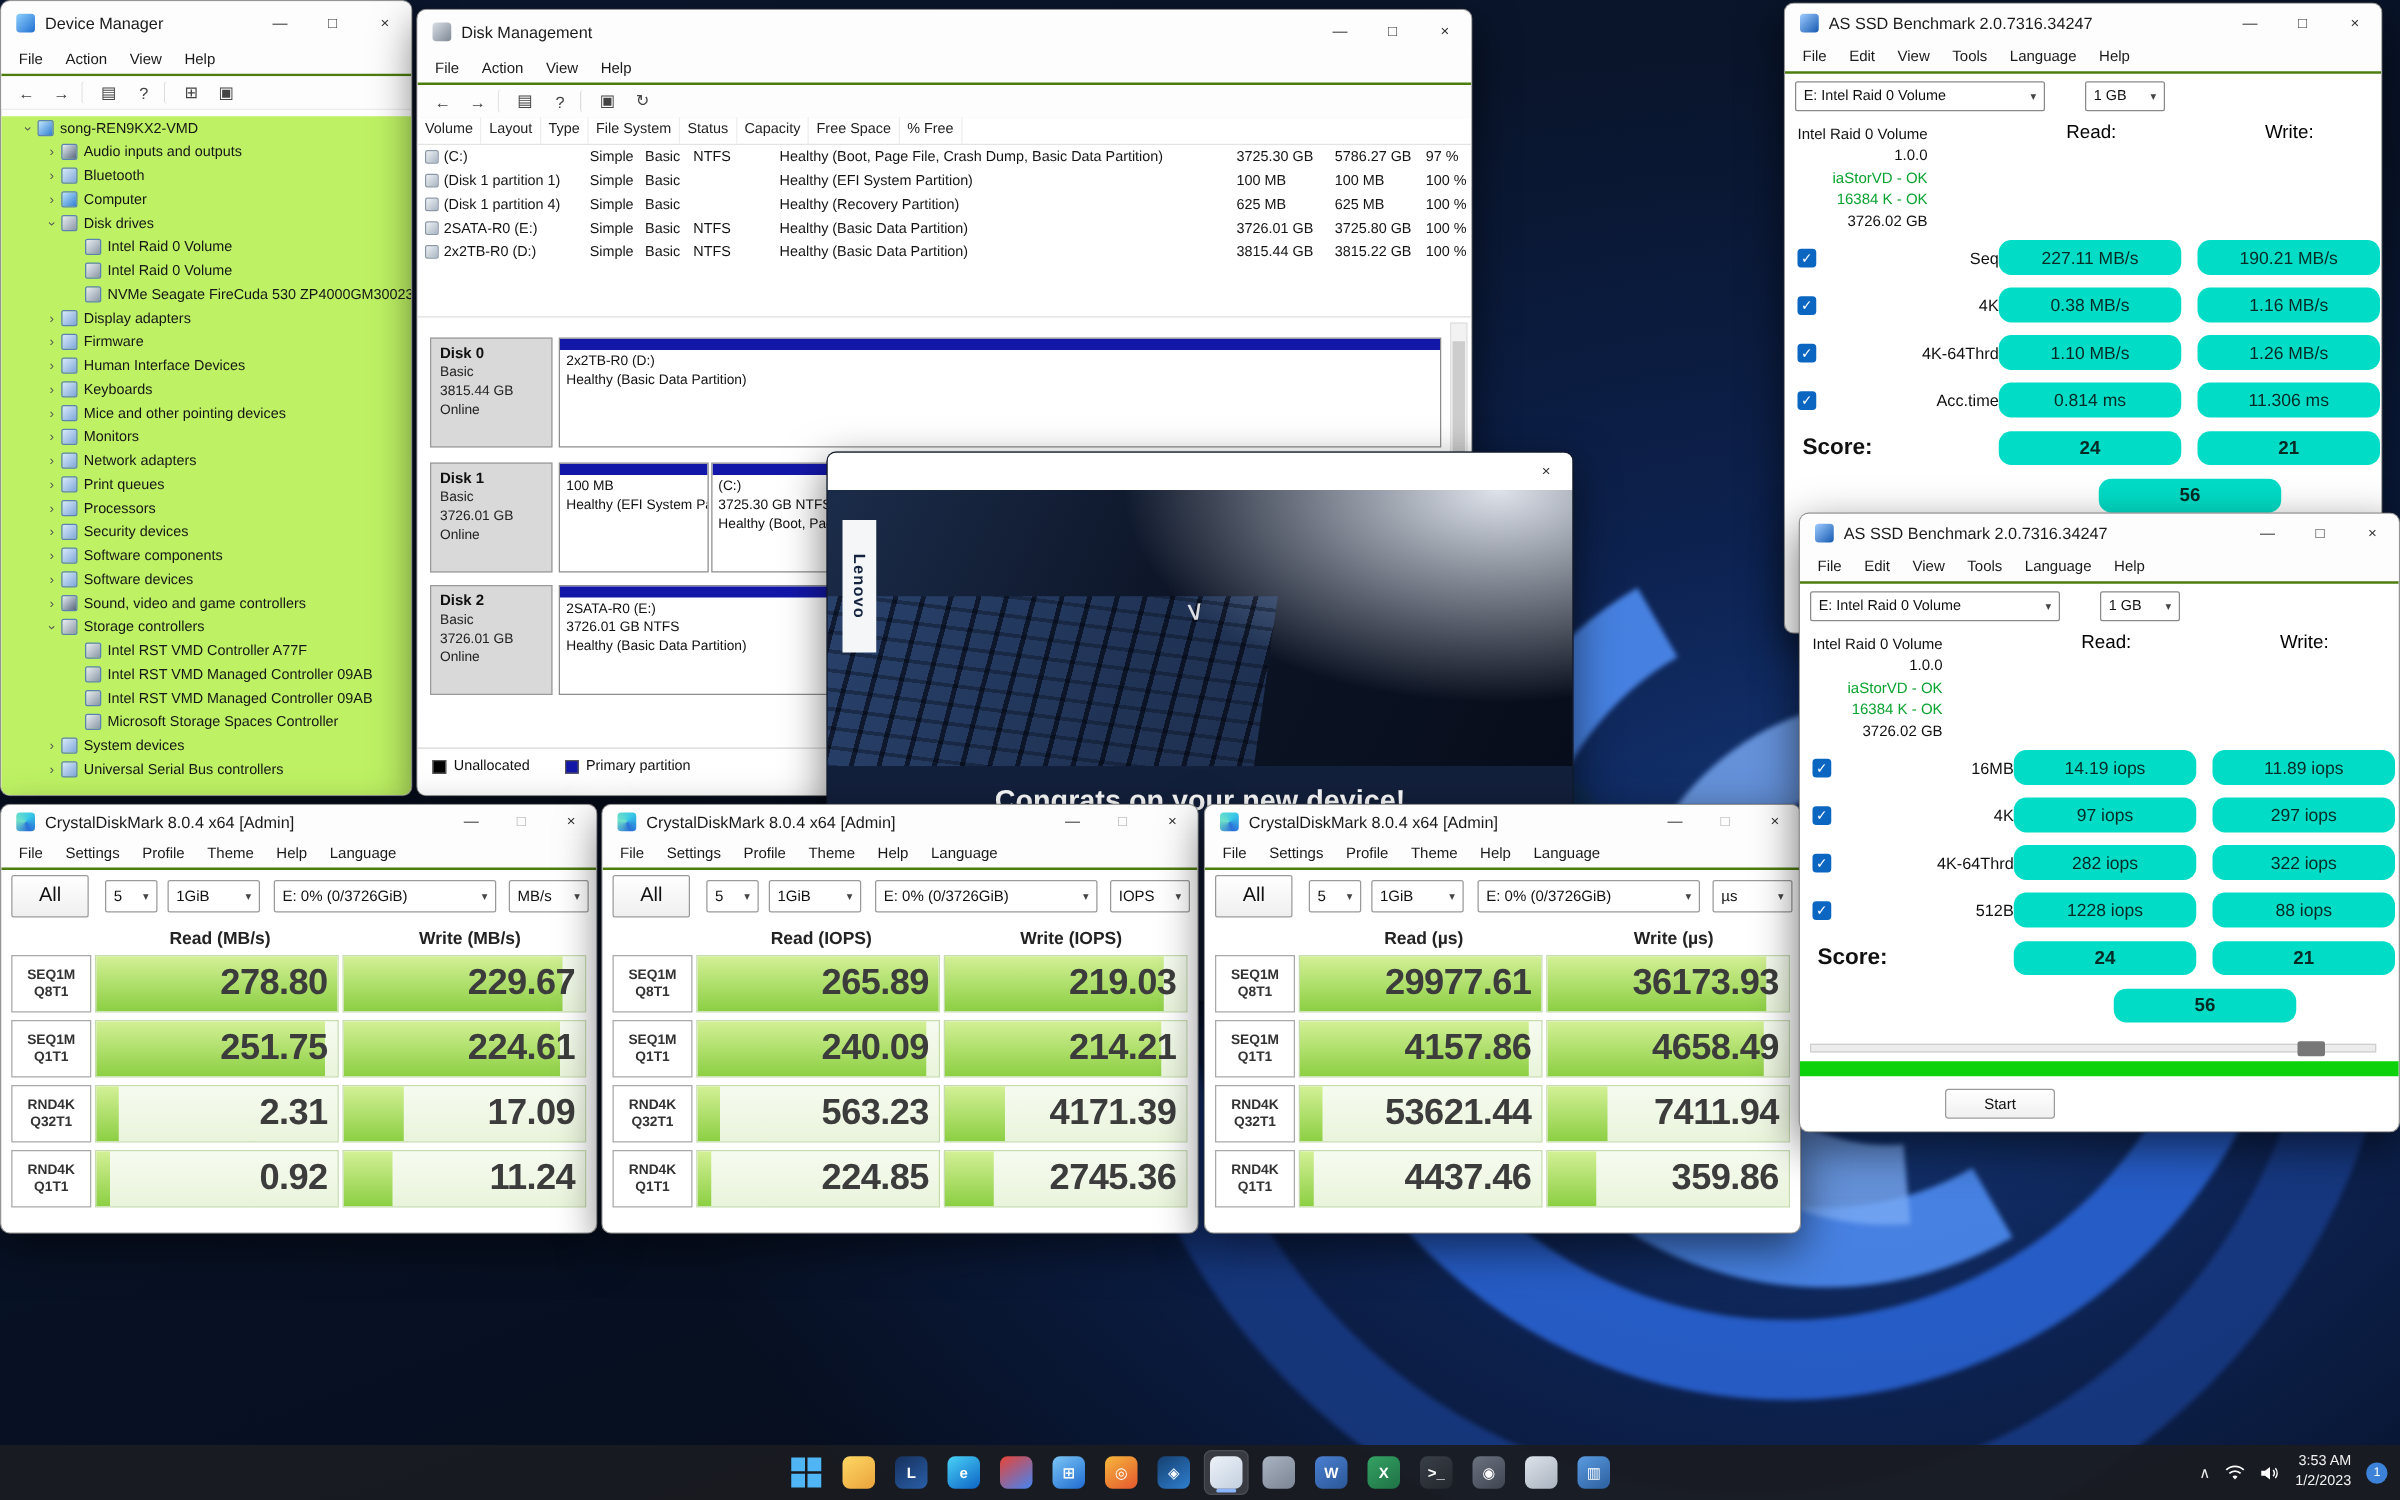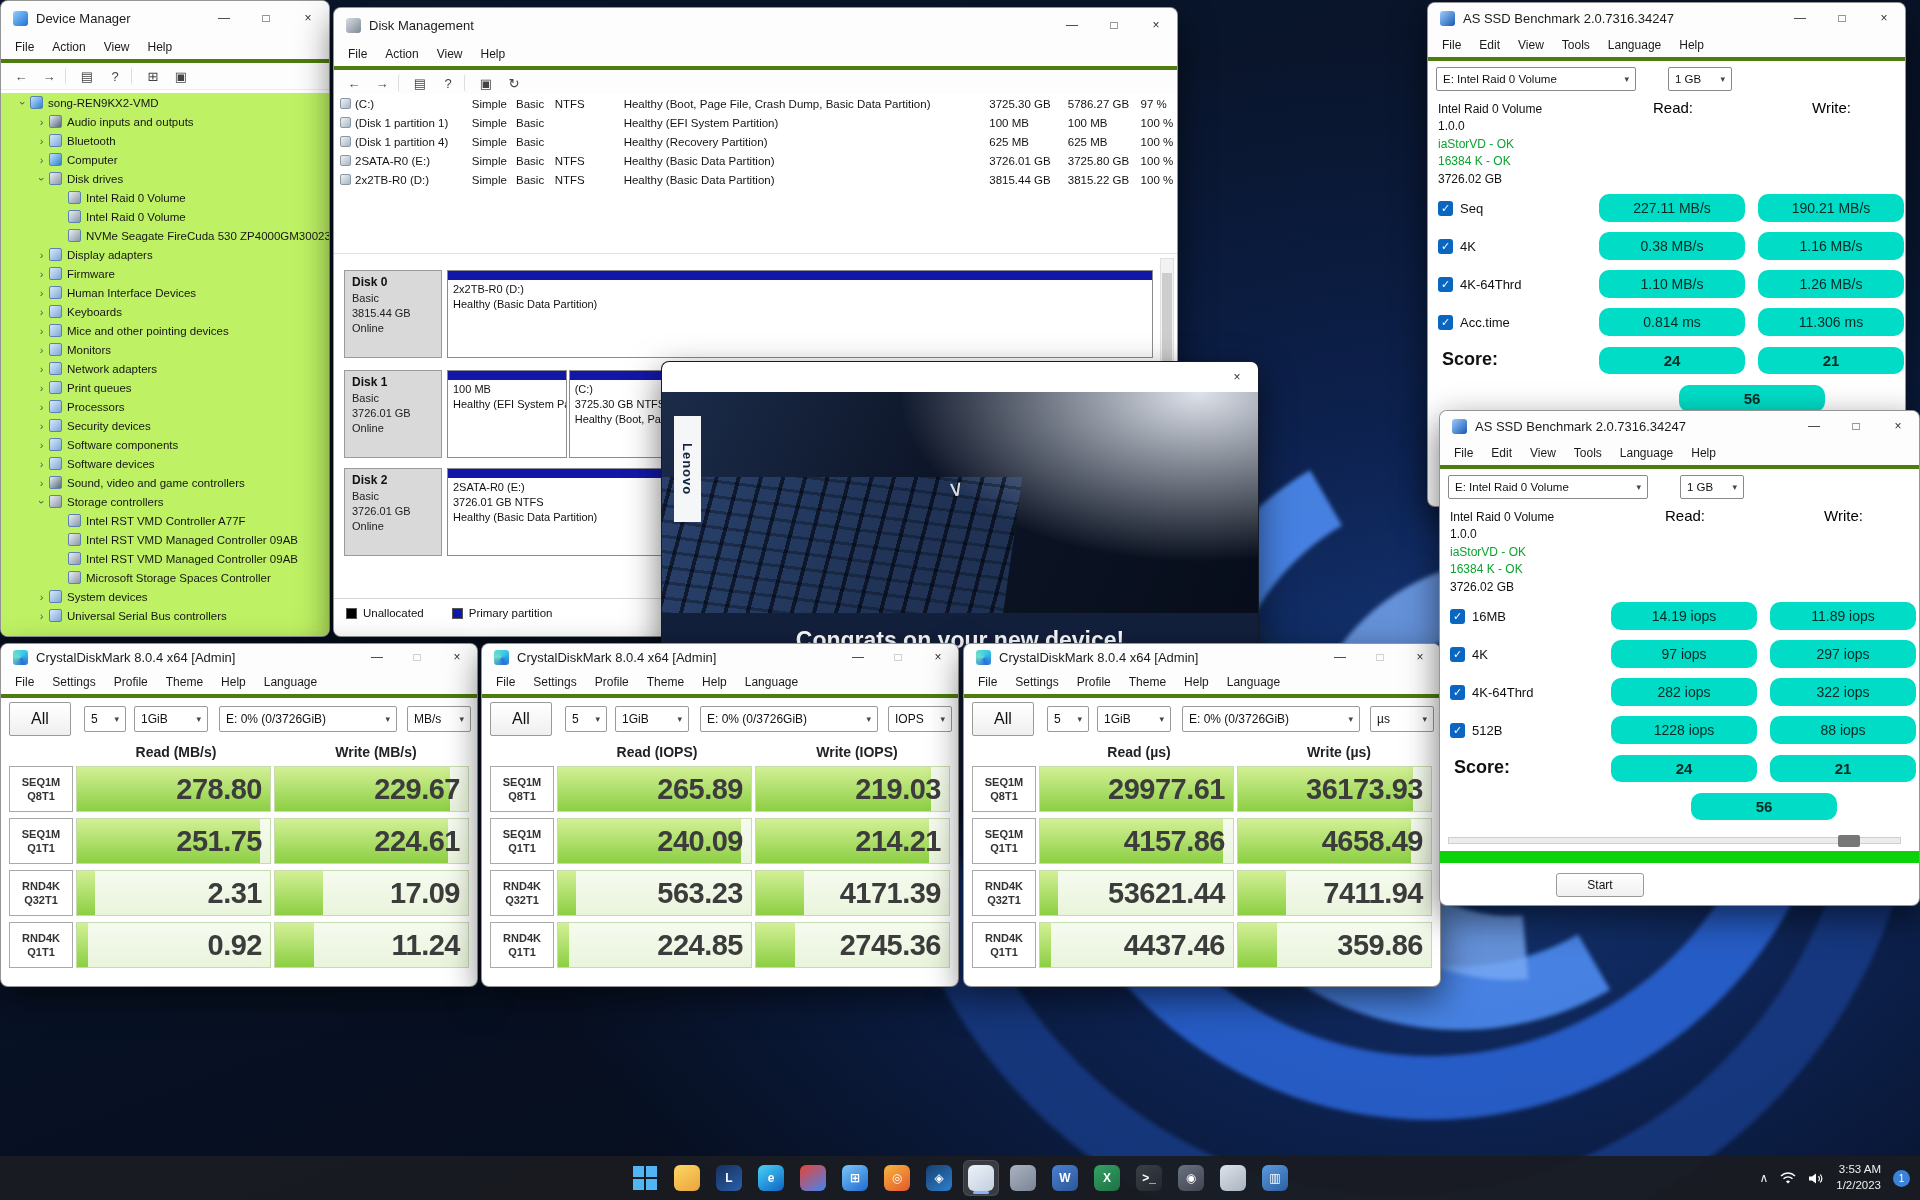--- a/index.html
+++ b/index.html
@@ -16,21 +16,21 @@
   .rb3{width:1040px;height:1040px;left:880px;top:220px;border-left-color:#1b4193;border-bottom-color:#1b4193;transform:rotate(-45deg);opacity:.7;}
   .rb4{width:420px;height:420px;left:1300px;top:560px;border-left-color:#79aaf5;border-bottom-color:#79aaf5;transform:rotate(40deg);opacity:.8;}
   .rb5{width:760px;height:760px;left:620px;top:520px;border-left-color:#123059;border-bottom-color:#16407e;transform:rotate(150deg);opacity:.8;}
 
   
   .window{position:absolute;border-radius:8px;box-shadow:0 12px 34px rgba(0,0,0,.55);border:1px solid rgba(20,20,20,.45);overflow:hidden;background:#fff;}
   .titlebar{display:flex;align-items:center;gap:8px;padding-left:12px;background:#fdfdfd;}
   .tb-title{font-size:13px;color:#1b1b1b;white-space:nowrap;}
   .tb-controls{margin-left:auto;display:flex;height:100%;}
   .tb-btn{width:42px;display:flex;align-items:center;justify-content:center;font-size:12px;color:#333;}
-  .menubar{display:flex;gap:2px;padding:2px 6px;background:#fdfdfd;border-bottom:4px solid #4d7c0f;}
+  .menubar{display:flex;gap:2px;padding:2px 6px;background:#fdfdfd;border-bottom:2px solid #4d7c0f;}
   .menu-item{font-size:12px;padding:3px 8px;color:#1a1a1a;border-radius:4px;}
   .toolbar{display:flex;align-items:center;gap:4px;padding:2px 8px;border-bottom:1px solid #ececec;background:#fdfdfd;}
   .tool-btn{width:24px;height:22px;display:flex;align-items:center;justify-content:center;font-size:13px;color:#444;border-radius:3px;}
   .tool-btn[data-kind="sep"]{width:6px;border-left:1px solid #ddd;height:18px;}
   .win-ico{width:15px;height:15px;border-radius:3px;flex:none;}
 
   
   #devmgr{left:0;top:0;width:330px;height:637px;}
   #devmgr .titlebar{height:34px;}
   .dm-ico{background:linear-gradient(135deg,#8fd0ff,#1f6fd0);}
@@ -71,21 +71,21 @@
   .legend{position:absolute;left:0;right:0;bottom:0;height:38px;border-top:1px solid #d6d6d6;background:#fff;display:flex;align-items:flex-start;gap:28px;padding:8px 12px;}
   .leg-item{display:flex;align-items:center;gap:6px;font-size:11.5px;color:#111;}
   .leg-sq{width:11px;height:11px;border:1px solid #555;display:inline-block;}
 
   
   .asd{width:479px;background:#fff;}
   #asd1{left:1427px;top:2px;height:505px;}
   #asd2{left:1439px;top:410px;width:481px;height:496px;}
   .asd .titlebar{height:30px;}
   .asd-ico{background:linear-gradient(135deg,#9ecbff,#1559b0);}
-  .asd-body{position:relative;height:100%;}
+  .asd-body{position:relative;height:100%;text-align:right;}
   .combo{position:absolute;height:24px;border:1px solid #8a8a8a;background:#fff;border-radius:2px;display:flex;align-items:center;padding:0 6px;font-size:11.5px;color:#111;}
   .combo .arr{margin-left:auto;font-size:9px;color:#444;padding-left:6px;}
   .combo.drive{left:8px;top:6px;width:200px;}
   .combo.size{left:240px;top:6px;width:64px;}
   .asd-info{position:absolute;left:10px;top:40px;}
   .asd-info div{font-size:12px;color:#111;line-height:1.45;}
   .asd-info .ok{color:var(--green_ok);}
   .asd-h{position:absolute;top:38px;font-size:15px;color:#000;margin-left:40px;}
   .h-read{left:185px;} .h-write{left:344px;}
   .asd-rows{position:absolute;left:10px;right:0;top:128px;}
@@ -388,20 +388,31 @@
     <span class="tool-btn" data-name="back-icon" data-kind="btn">←</span>
         <span class="tool-btn" data-name="forward-icon" data-kind="btn">→</span>
         <span class="tool-btn" data-name="separator" data-kind="sep"></span>
         <span class="tool-btn" data-name="details-view-icon" data-kind="btn">▤</span>
         <span class="tool-btn" data-name="help-icon" data-kind="btn">?</span>
         <span class="tool-btn" data-name="separator" data-kind="sep"></span>
         <span class="tool-btn" data-name="volume-icon" data-kind="btn">▣</span>
         <span class="tool-btn" data-name="refresh-icon" data-kind="btn">↻</span>
       </div>
     <div class="lv" data-name="volume-list">
+      <div class="lv-header" data-name="volume-list-header">
+
+      <span class="lv-hcell" data-name="column-header">Volume</span>
+          <span class="lv-hcell" data-name="column-header">Layout</span>
+          <span class="lv-hcell" data-name="column-header">Type</span>
+          <span class="lv-hcell" data-name="column-header">File System</span>
+          <span class="lv-hcell" data-name="column-header">Status</span>
+          <span class="lv-hcell" data-name="column-header">Capacity</span>
+          <span class="lv-hcell" data-name="column-header">Free Space</span>
+          <span class="lv-hcell" data-name="column-header">% Free</span>
+        </div>
       <div>
 
           <div class="lv-row" data-name="volume-row">
             <span class="lv-cell c0">
               <span class="vol-ico" data-name="volume-icon"></span>
               <span>(C:)</span>
             </span>
             <span class="lv-cell c1">Simple</span>
             <span class="lv-cell c2">Basic</span>
             <span class="lv-cell c3">NTFS</span>

